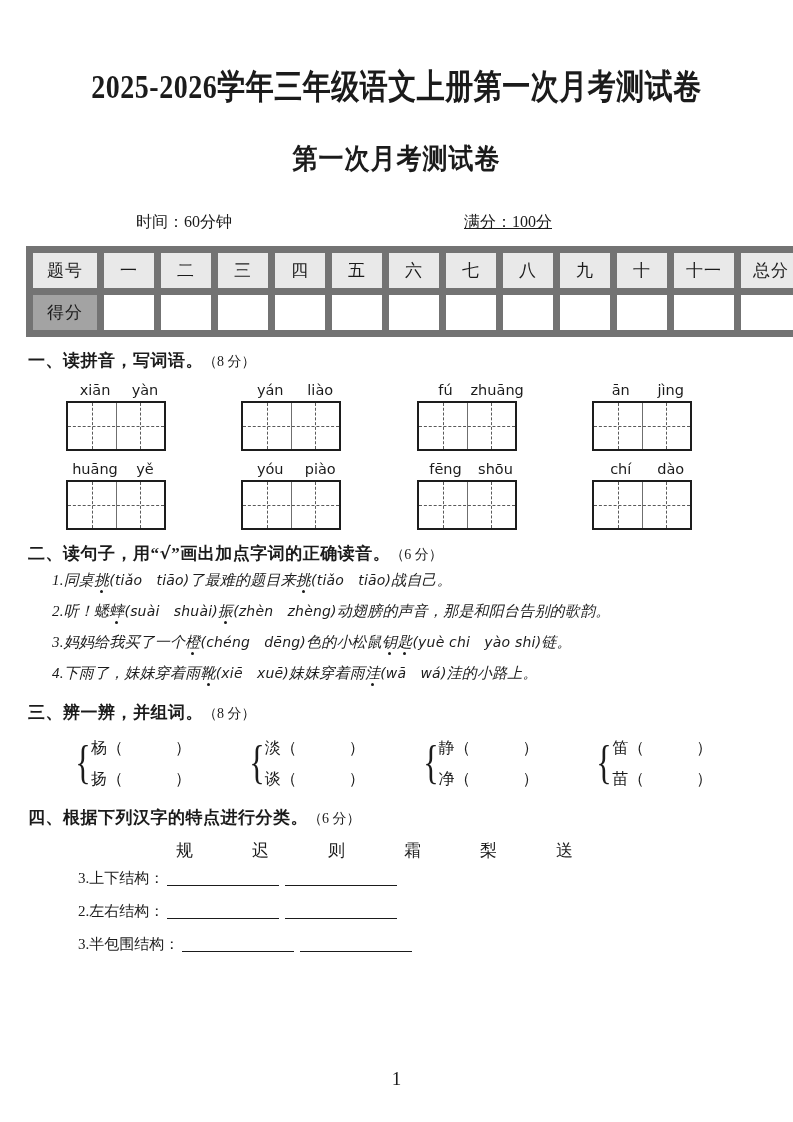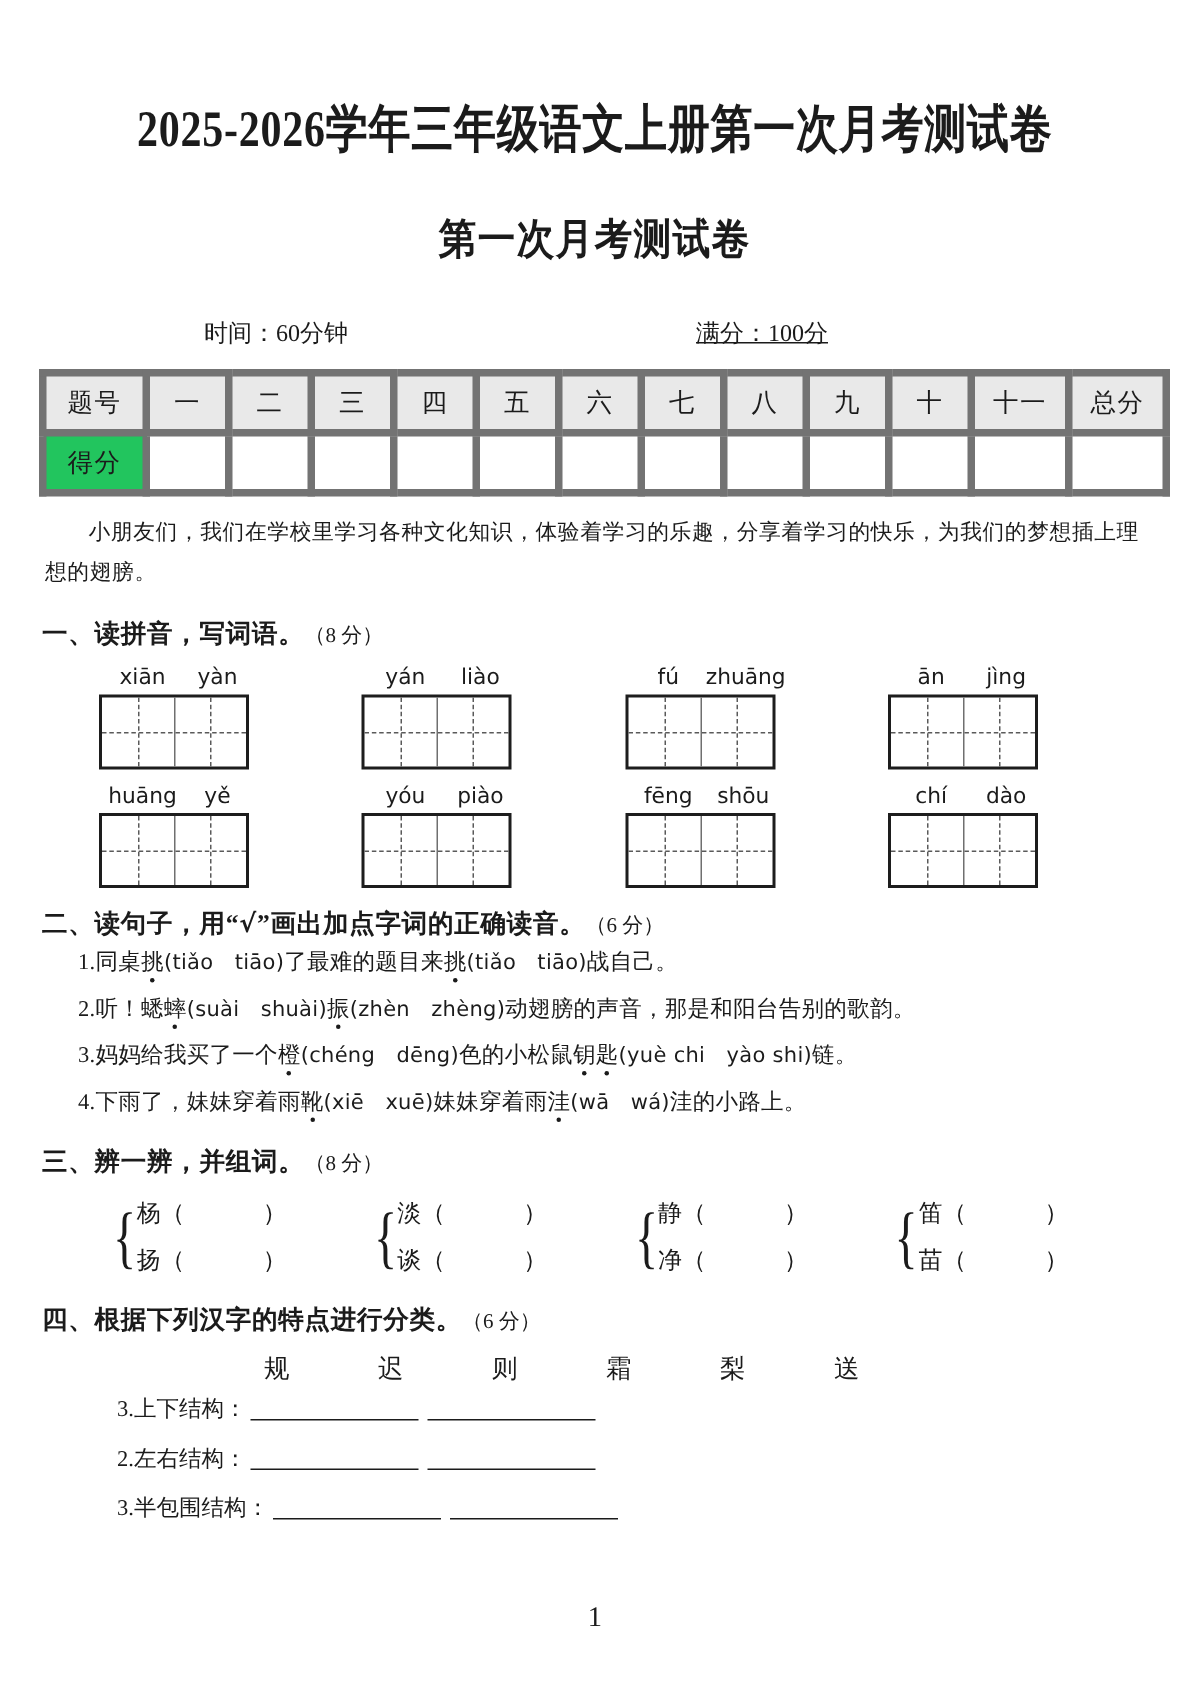--- a/index.html
+++ b/index.html
@@ -56,29 +56,29 @@
   .meta-full { margin-left: 232px; text-decoration: underline; }
 
   
   .score-table {
     margin-top: 13px;
     width: 100%;
     border-collapse: collapse;
     table-layout: fixed;
   }
   .score-table td {
-    border: 5px solid #737373;
+    border: 7px solid #737373;
     height: 33px;
     text-align: center;
     vertical-align: middle;
     font-size: 17px;
     letter-spacing: 1px;
   }
   .score-table tr.head td { background: #e9e9e9; }
-  .score-table tr.body td.label-cell { background: #22c55e; }
+  .score-table tr.body td.label-cell { background: #a3a3a3; }
   .col-label { width: 62px; }
   .col-num { width: 48px; }
   .col-wide { width: 58px; }
 
   
   .intro {
     margin-top: 11px;
     font-size: 14.5px;
     line-height: 27px;
     text-indent: 2em;
@@ -147,20 +147,21 @@
   }
   .tz-v1 { left: 25%; }
   .tz-v2 { left: 75%; }
 
   
   .q-line {
     font-size: 15px;
     line-height: 31px;
     padding-left: 26px;
     letter-spacing: 0.2px;
+    font-style: italic;
   }
   .q-line .py {
     font-family: "DejaVu Sans", sans-serif;
     font-size: 14px;
   }
   .dotted { position: relative; }
   .dotted::after {
     content: "";
     position: absolute;
     left: 50%;
@@ -265,21 +266,20 @@
           <td class="col-num"></td>
           <td class="col-num"></td>
           <td class="col-num"></td>
           <td class="col-num"></td>
           <td class="col-wide"></td>
           <td class="col-wide"></td>
         </tr>
     </tbody>
   </table>
 
-  <p class="intro">小朋友们，我们在学校里学习各种文化知识，体验着学习的乐趣，分享着学习的快乐，为我们的梦想插上理想的翅膀。</p>
 
   <div class="sec-head">
     <span>一、读拼音，写词语。</span><span class="pts">（8 分）</span>
   </div>
   <div id="pinyin-block">
       <div class="pinyin-row">
         <div class="pinyin-item">
           <div class="pinyin-text">
             <span>xiān</span>
             <span>yàn</span>

